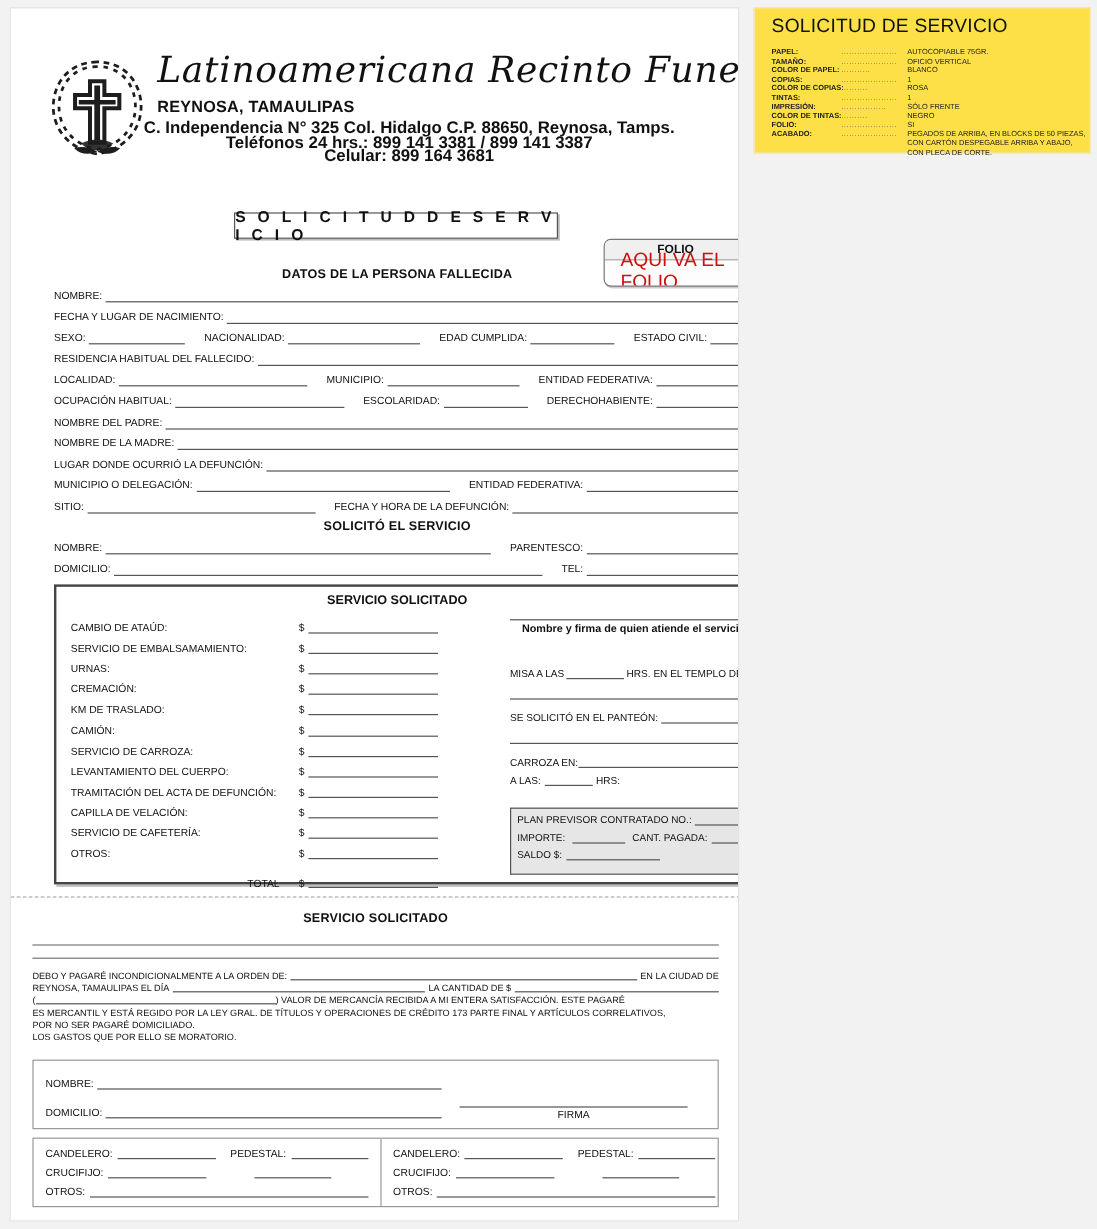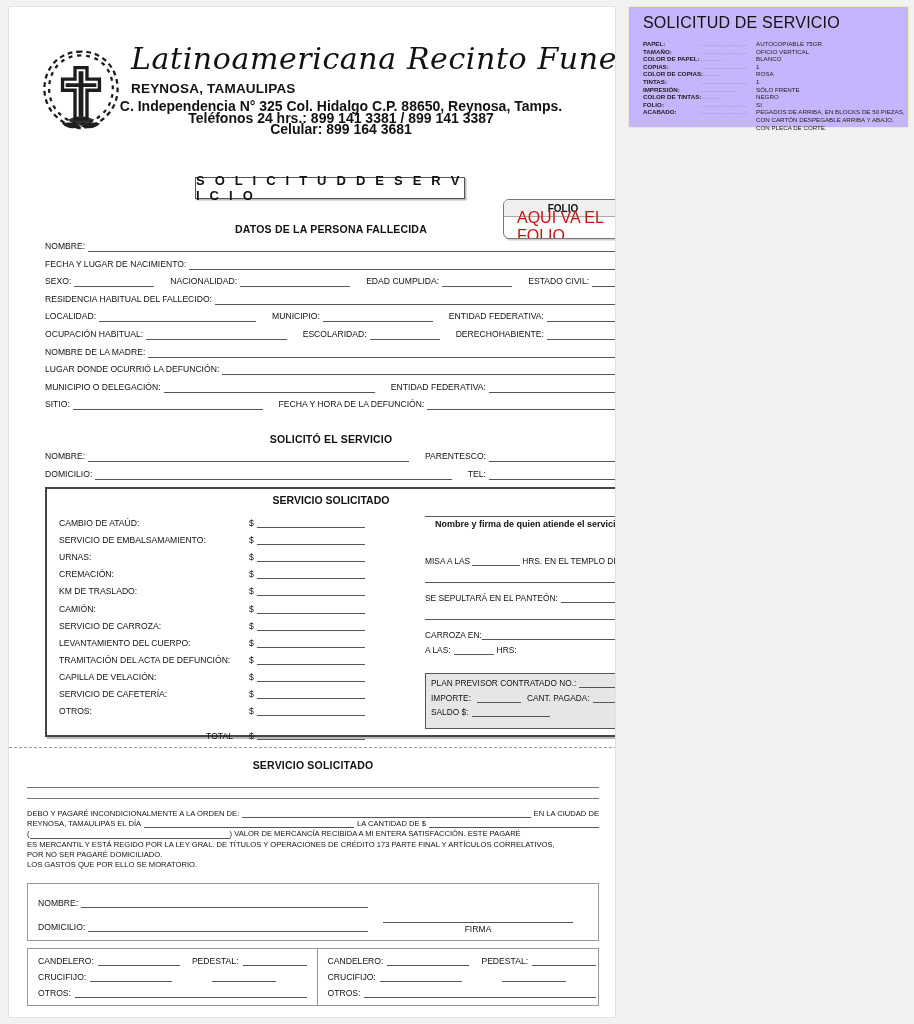--- a/index.html
+++ b/index.html
@@ -131,21 +131,21 @@
   
   .cutline {
     position:absolute; left:0; width:608px; top:740px;
     border-top: 1px dashed #9a9a9a;
   }
 
   
   .lower { position:absolute; left:18px; top:752px; width:572px; }
   .longline { border-bottom:1px solid #777; height:11px; }
   .pagare { font-size:7.6px; line-height:10.2px; color:#111; margin-top:10px; }
-  .pagare .pl { display:flex; align-items:center; white-space:nowrap; }
+  .pagare .pl { display:flex; align-items:flex-start; white-space:nowrap; }
   .pagare .ul { border-bottom:1px solid #555; height:8px; }
 
   .namebox {
     border:1px solid #999; height:58px; margin-top:13px; position:relative;
   }
   .namebox .nb-row { display:flex; align-items:flex-end; font-size:8.6px;
                      color:#111; position:absolute; left:10px; width:330px; }
   .firma-line { position:absolute; left:355px; top:30px; width:190px;
                 border-bottom:1px solid #555; height:9px; }
   .firma-cap { position:absolute; left:355px; top:40px; width:190px;
@@ -154,21 +154,21 @@
   .accbox { border:1px solid #999; height:58px; margin-top:7px; display:flex; }
   .acc-col { flex:1 1 50%; padding:7px 10px 0 10px; position:relative; }
   .acc-col + .acc-col { border-left:1px solid #999; }
   .acc-row { display:flex; align-items:flex-end; font-size:8.6px; color:#111;
              margin-bottom:6px; white-space:nowrap; }
   .acc-row .u { border-bottom:1px solid #555; height:8px; }
 
   
   .spec {
     position:absolute; left:628px; top:6px; width:281px; height:122px;
-    background:#c4b5fd; border:1px solid #efe9c6;
+    background:#fde047; border:1px solid #efe9c6;
   }
   .spec h2 {
     margin:0; padding:7px 0 0 14px;
     font-size:16px; font-weight:normal; color:#111;
     letter-spacing:.2px;
   }
   .spec-list { margin:8px 0 0 14px; font-size:6.2px; color:#222; line-height:7.6px; }
   .spec-row { display:flex; align-items:flex-end; }
   .spec-row .k { font-weight:bold; white-space:nowrap; }
   .spec-row .dots { flex:0 0 auto; overflow:hidden; white-space:nowrap;
@@ -269,20 +269,24 @@
           <span class="lb">OCUPACIÓN HABITUAL:</span>
           <span class="fill"></span>
           <span class="gap"></span>
           <span class="lb">ESCOLARIDAD:</span>
           <span class="fill w4"></span>
           <span class="gap"></span>
           <span class="lb">DERECHOHABIENTE:</span>
           <span class="fill w4"></span>
         </div>
 
+        <div class="row">
+          <span class="lb">NOMBRE DEL PADRE:</span>
+          <span class="fill"></span>
+        </div>
 
         <div class="row">
           <span class="lb">NOMBRE DE LA MADRE:</span>
           <span class="fill"></span>
         </div>
 
 
         <div class="row">
           <span class="lb">LUGAR DONDE OCURRIÓ LA DEFUNCIÓN:</span>
           <span class="fill"></span>
@@ -404,21 +408,21 @@
             <div class="sigcap">Nombre y firma de quien atiende el servicio</div>
 
             <div class="misa">
               <span>MISA A LAS</span>
               <span style="border-bottom:1px solid #555;width:48px;height:8px;margin:0 2px;"></span>
               <span>HRS. EN EL TEMPLO DE:</span>
             </div>
             <div class="blankline"></div>
 
             <div class="pant">
-              <span>SE SEPULTARÁ EN EL PANTEÓN:</span>
+              <span>SE SOLICITÓ EN EL PANTEÓN:</span>
               <span style="border-bottom:1px solid #555;flex:1 1 auto;height:8px;margin-left:3px;"></span>
             </div>
             <div class="blankline"></div>
 
             <div class="carr">
               <span>CARROZA EN:</span>
               <span style="border-bottom:1px solid #555;flex:1 1 auto;height:8px;"></span>
             </div>
             <div class="alas">
               <span>A LAS:</span>

